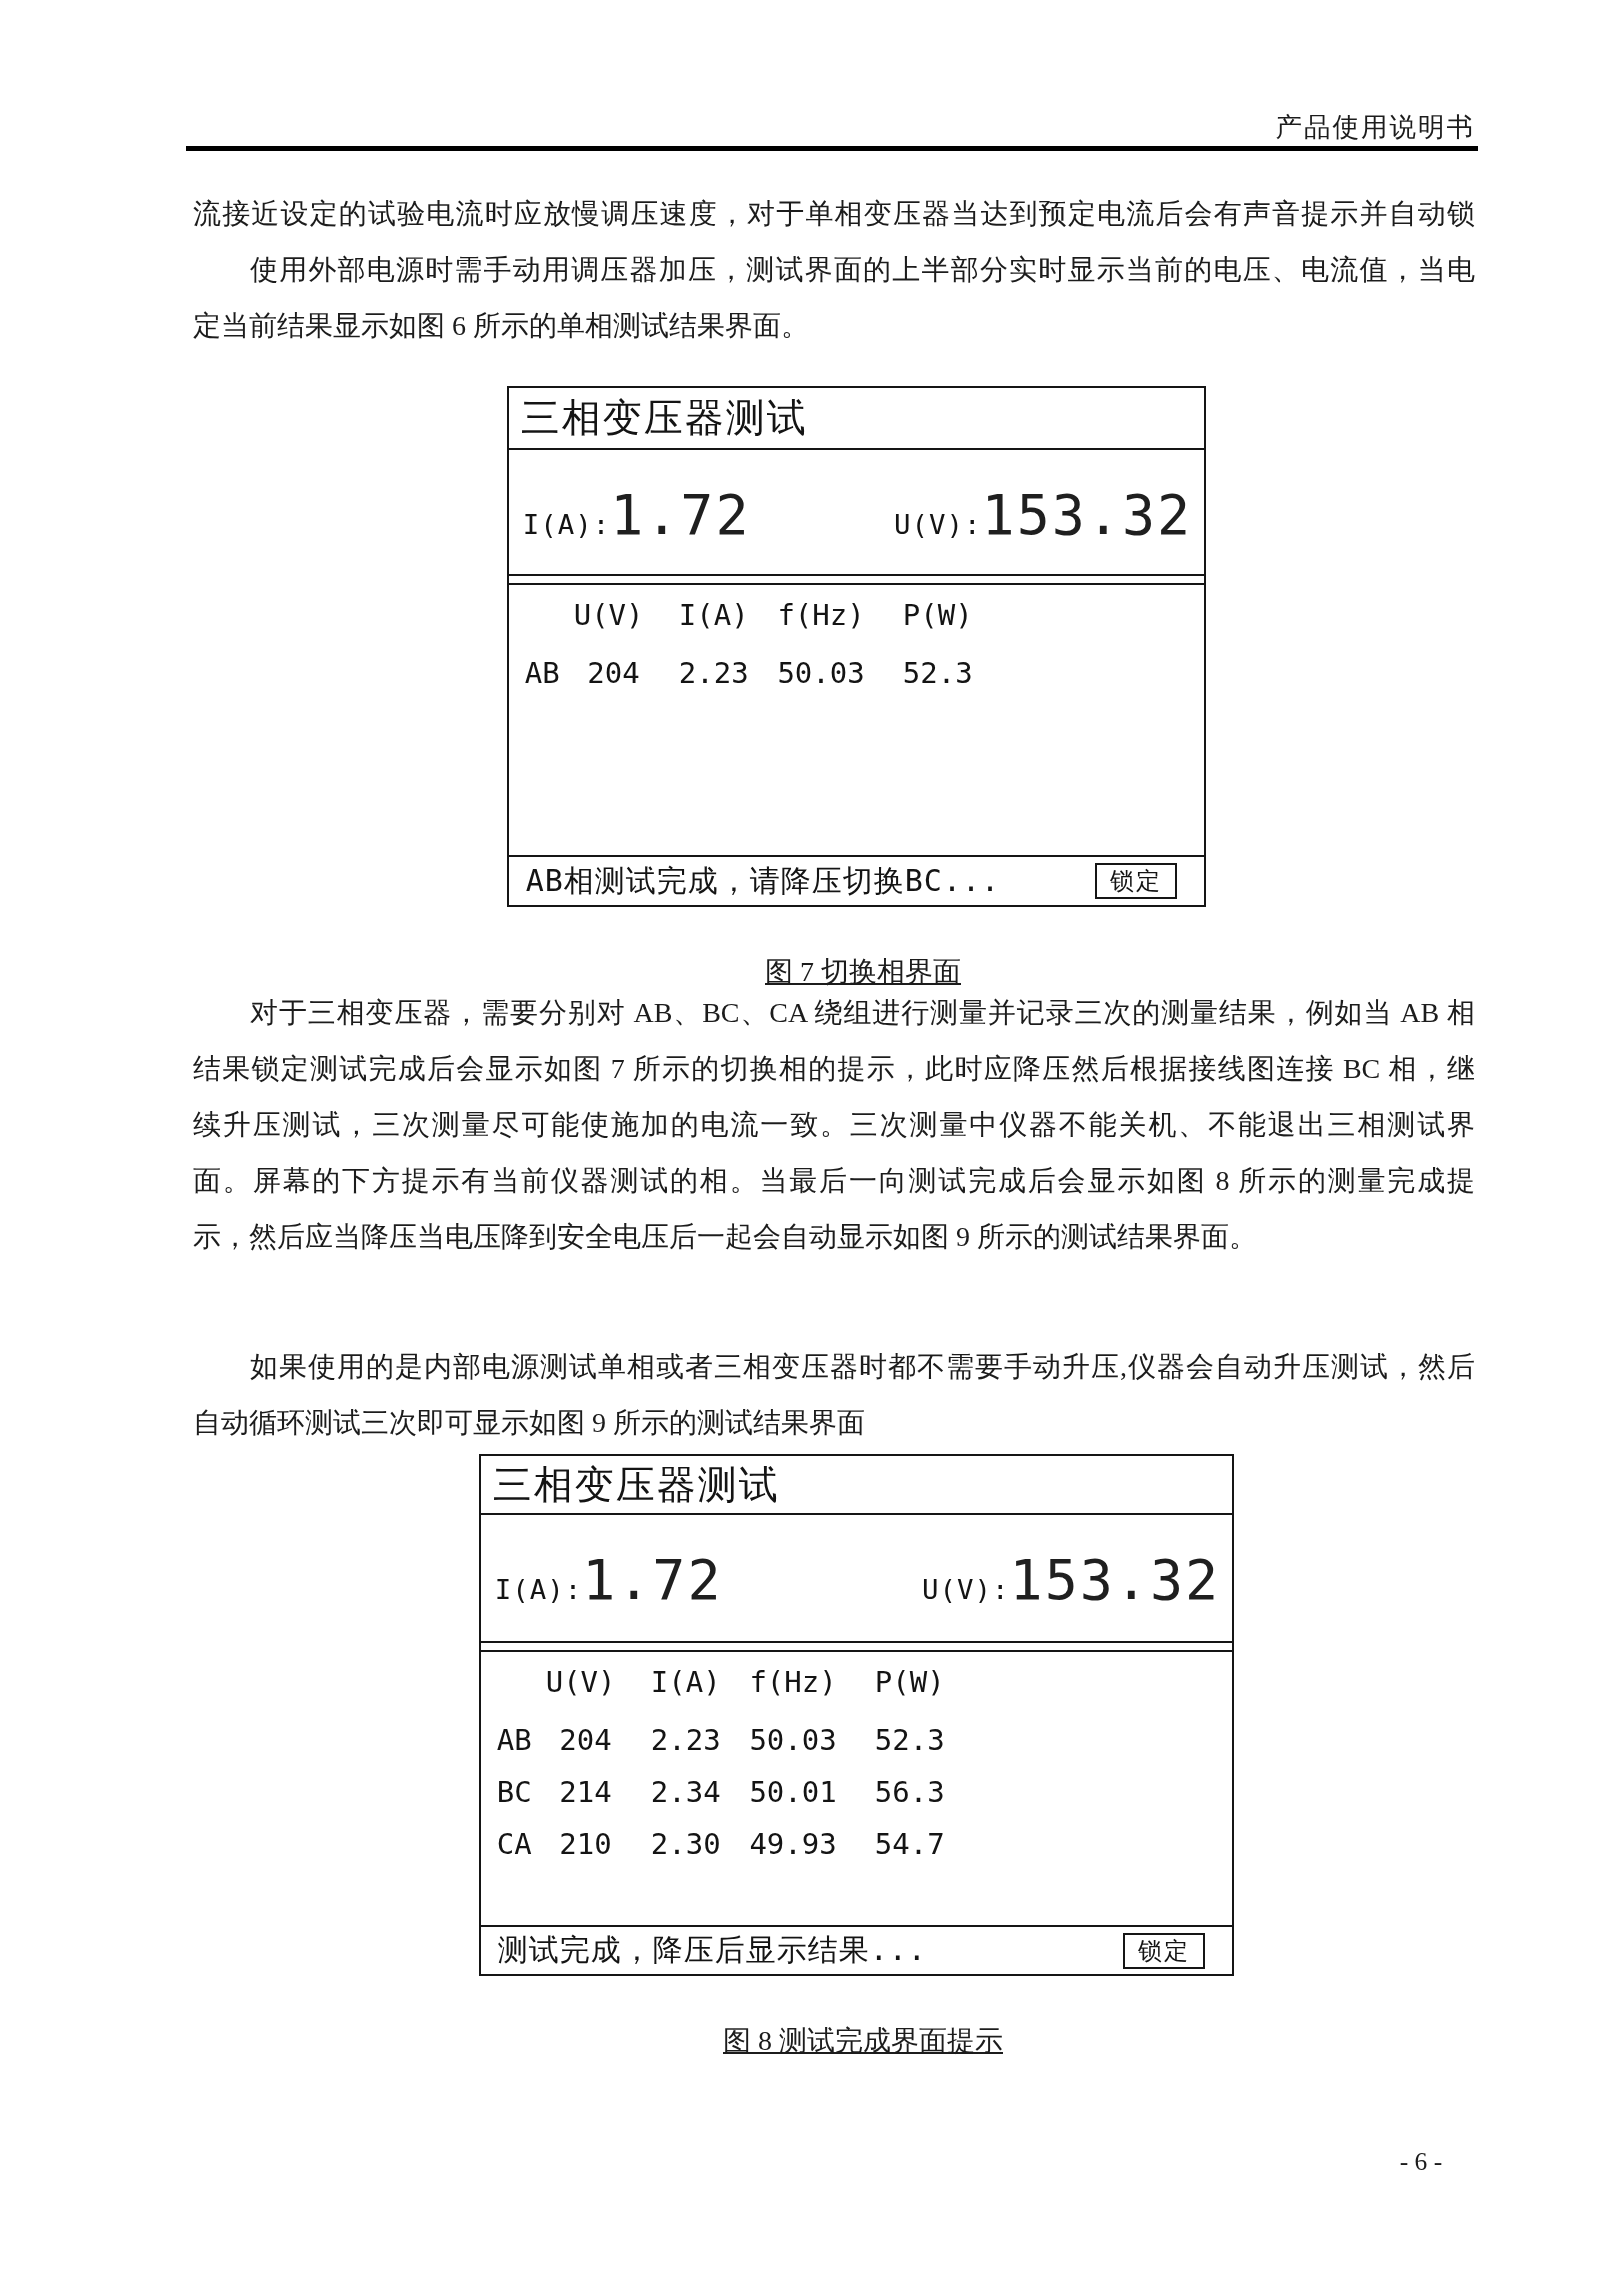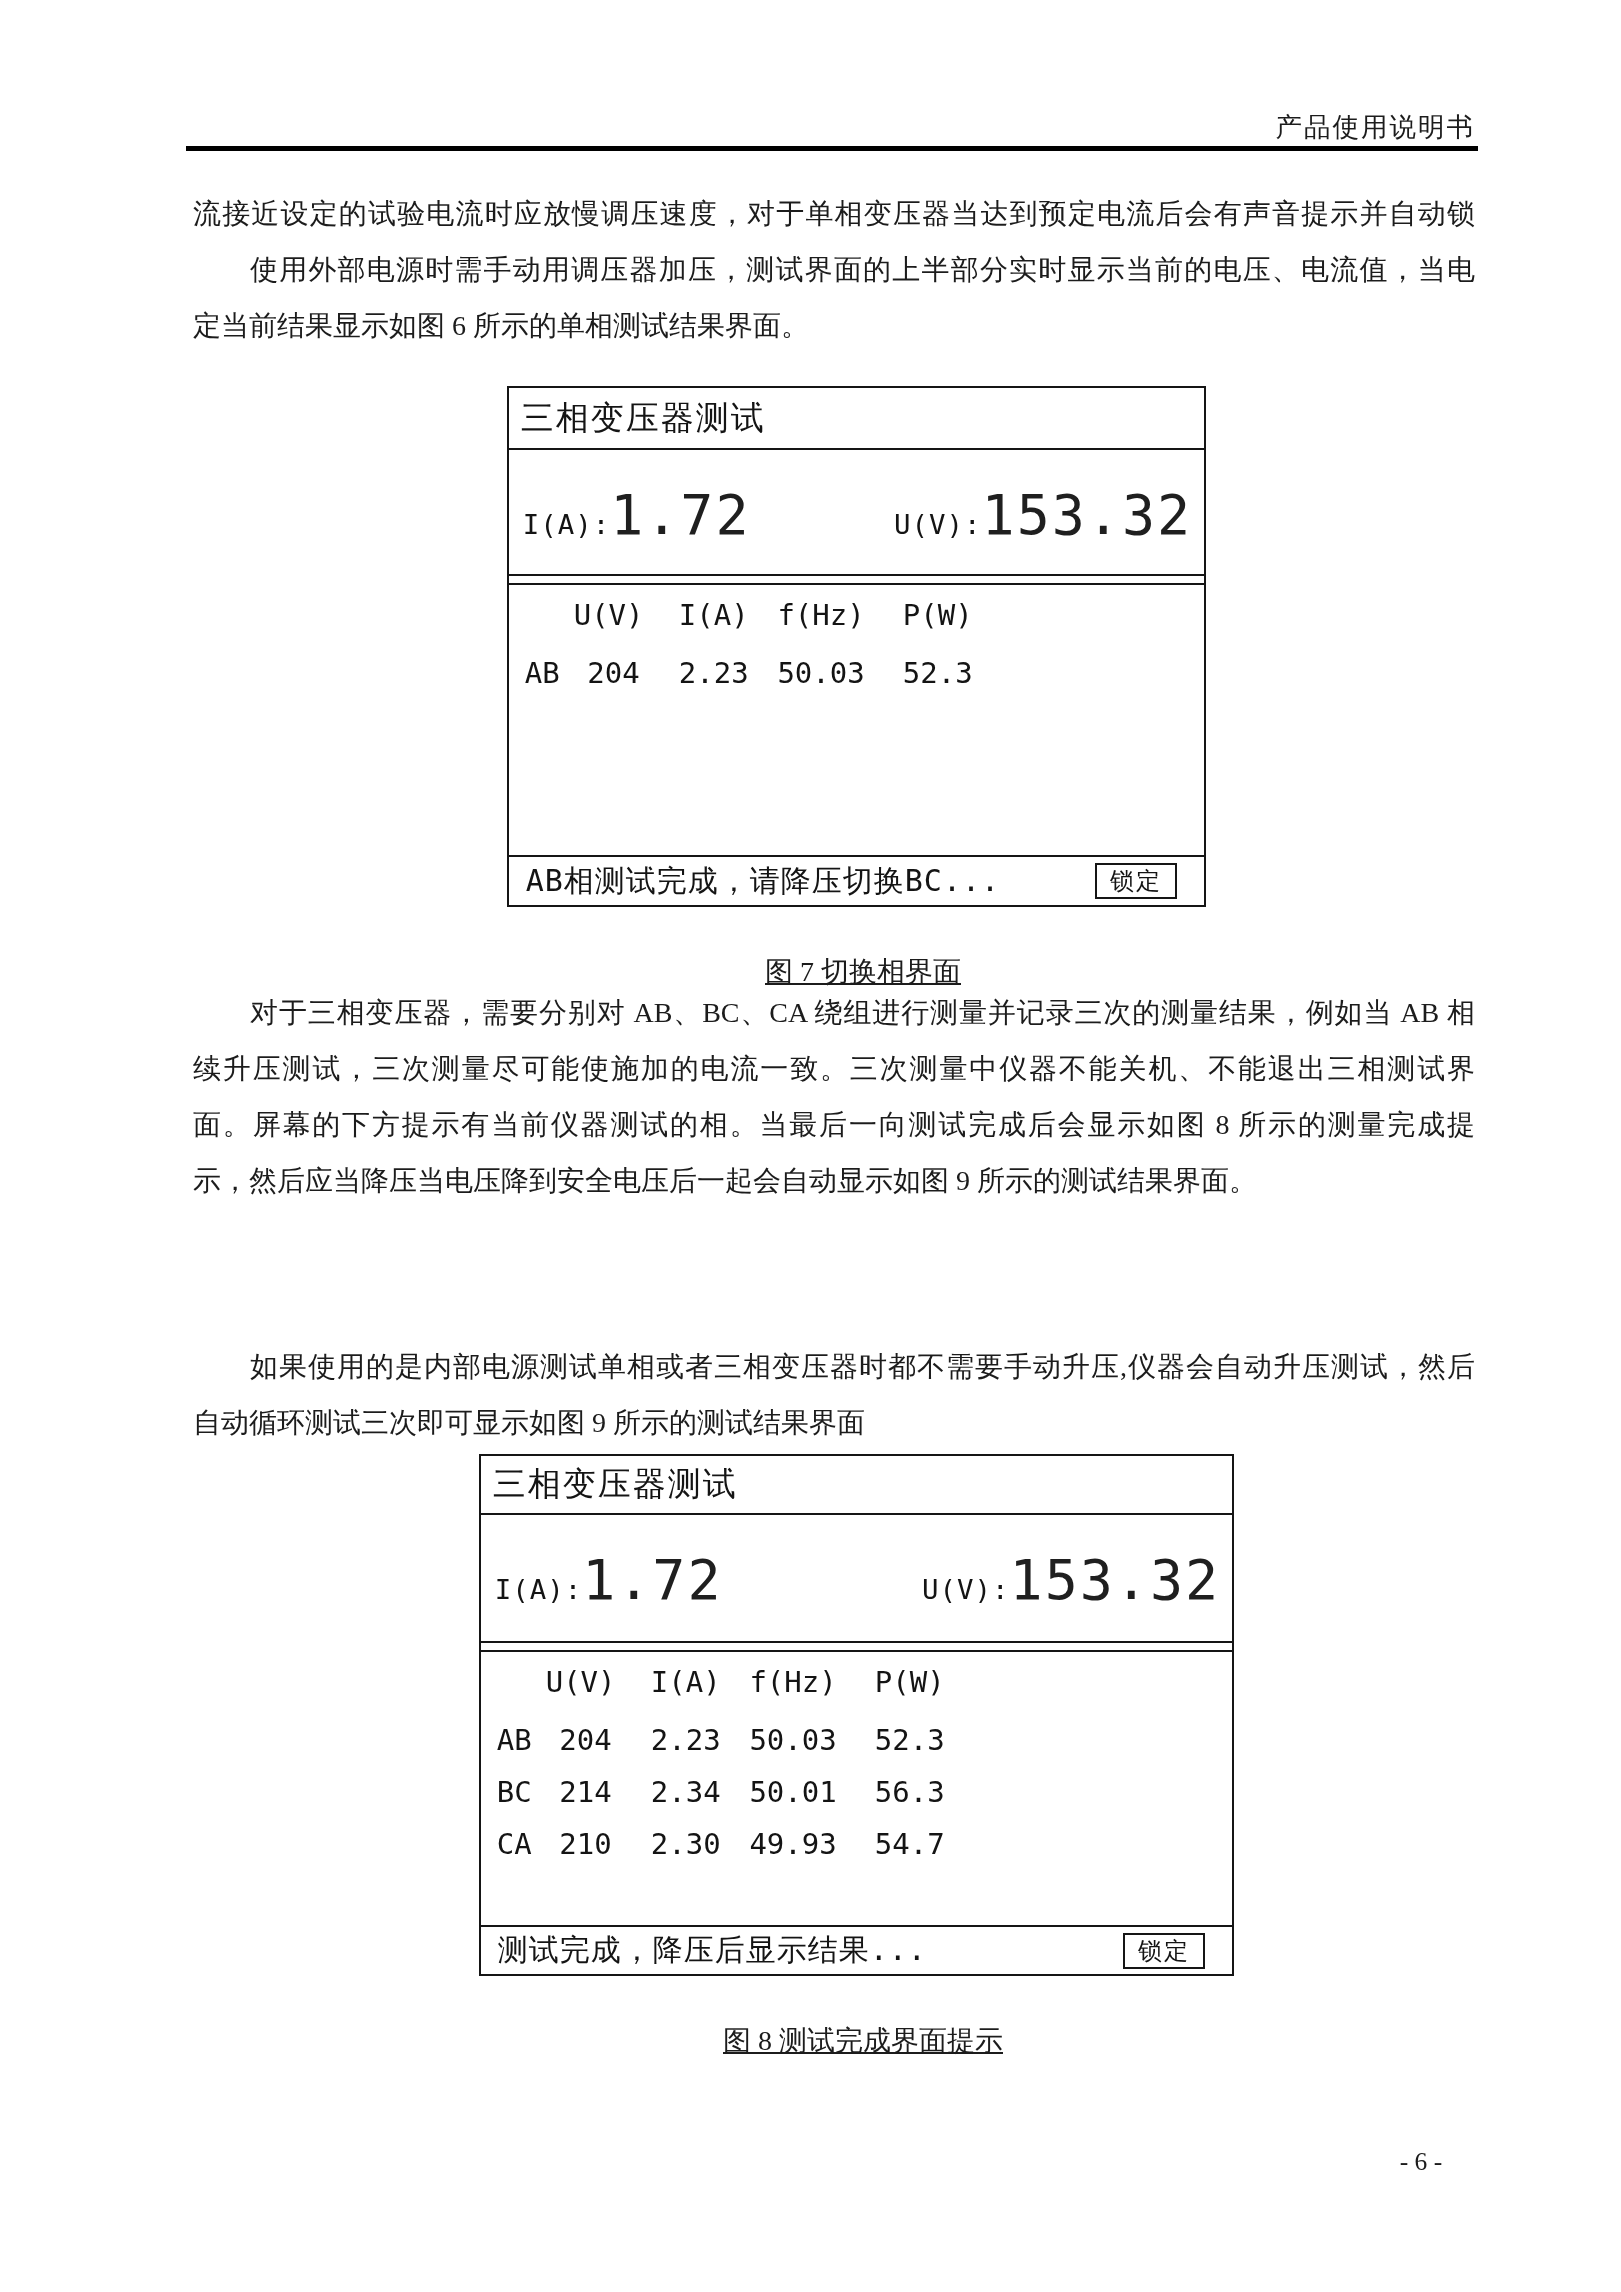--- a/index.html
+++ b/index.html
@@ -26,21 +26,21 @@
   .screen {
     position:absolute; background:#fff; border:2.9px solid #151515;
     display:flex; flex-direction:column;
     font-family:"DejaVu Sans Mono", monospace; color:#141414;
   }
   .s1 { left:507px; top:386px;  width:699px; height:521px; }
   .s2 { left:479px; top:1454px; width:755px; height:522px; }
 
   .scr-title {
     border-bottom:2.9px solid #151515; display:flex; align-items:center;
-    padding-left:11.8px; font-size:33px; letter-spacing:2px; flex:0 0 auto;
+    padding-left:11.8px; font-size:39px; letter-spacing:2px; flex:0 0 auto;
   }
   .s1 .scr-title { height:62px; } .s2 .scr-title { height:59px; }
 
   .scr-readings { display:flex; align-items:baseline; padding:33px 11.8px 0 13.7px; flex:0 0 auto;text-align:center; }
   .s1 .scr-readings { height:124px; } .s2 .scr-readings { height:126px; }
   .rl { font-size:27.4px; letter-spacing:1px; white-space:nowrap; }
   .rv { font-size:55px; letter-spacing:2px; white-space:nowrap; color:#1f1f1f; }
   .rl2 { margin-left:auto; }
 
   .dsep { height:10.8px; border-top:2.9px solid #151515; border-bottom:2.9px solid #151515; flex:0 0 auto; }
@@ -111,20 +111,21 @@
     <div class="scr-status">
       <span class="st">AB相测试完成，请降压切换BC...</span>
       <span class="lock">锁定</span>
     </div>
   </div>
 
   <div class="cap cap7">图 7 切换相界面</div>
 
   <div class="para p2">
       <div class="tline first">对于三相变压器，需要分别对 AB、BC、CA 绕组进行测量并记录三次的测量结果，例如当 AB 相</div>
+      <div class="tline">结果锁定测试完成后会显示如图 7 所示的切换相的提示，此时应降压然后根据接线图连接 BC 相，继</div>
       <div class="tline">续升压测试，三次测量尽可能使施加的电流一致。三次测量中仪器不能关机、不能退出三相测试界</div>
       <div class="tline">面。屏幕的下方提示有当前仪器测试的相。当最后一向测试完成后会显示如图 8 所示的测量完成提</div>
       <div class="tline last">示，然后应当降压当电压降到安全电压后一起会自动显示如图 9 所示的测试结果界面。</div>
     </div>
   <div class="para p3">
       <div class="tline first">如果使用的是内部电源测试单相或者三相变压器时都不需要手动升压,仪器会自动升压测试，然后</div>
       <div class="tline last">自动循环测试三次即可显示如图 9 所示的测试结果界面</div>
     </div>
 
   <div class="screen s2">

